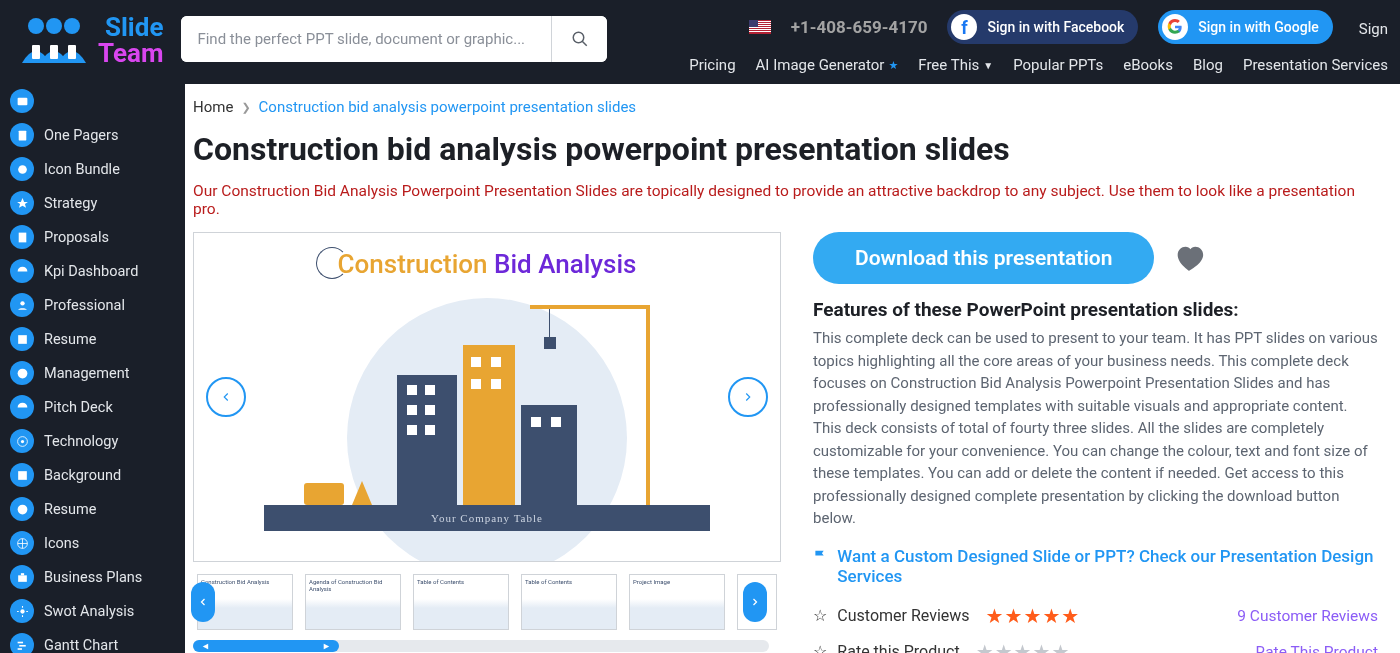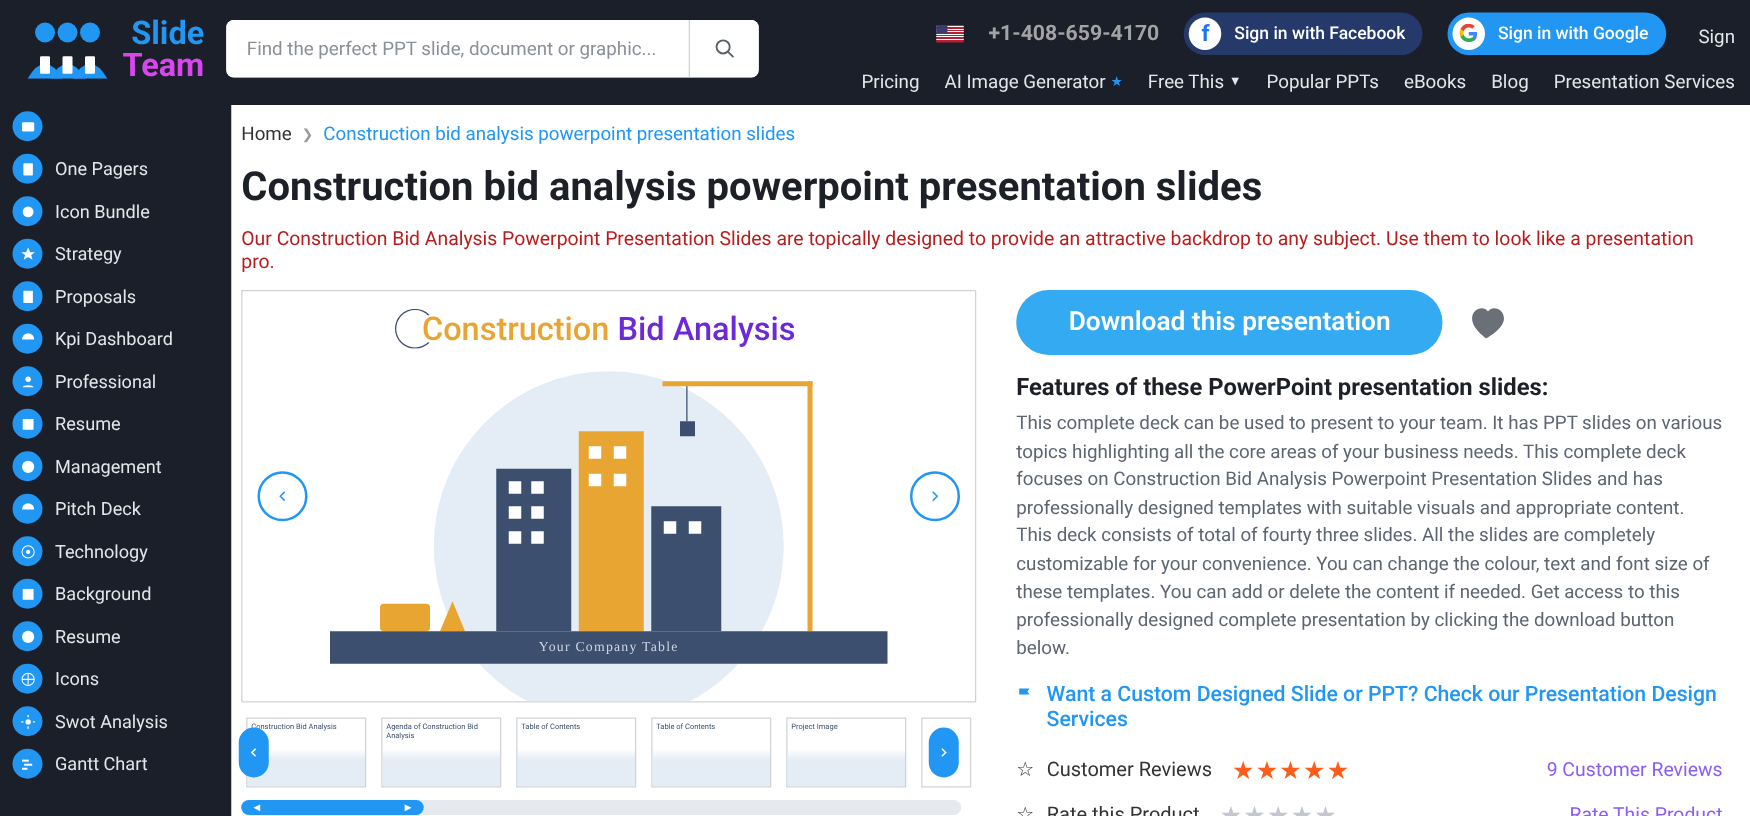--- a/index.html
+++ b/index.html
@@ -292,20 +292,29 @@
         <span>Resume</span>
       </div>
     <div class="sidebar-item">
         <span class="sidebar-icon">
           <svg viewBox="0 0 24 24">
             <circle cx="12" cy="12" r="9" fill="none" stroke="#fff" stroke-width="1.5"></circle>
             <path d="M3 12h18M12 3v18" stroke="#fff" stroke-width="1.5" fill="none"></path>
           </svg>
         </span>
         <span>Icons</span>
+      </div>
+    <div class="sidebar-item">
+        <span class="sidebar-icon">
+          <svg viewBox="0 0 24 24">
+            <rect x="4" y="8" width="16" height="12"></rect>
+            <rect x="9" y="4" width="6" height="4"></rect>
+          </svg>
+        </span>
+        <span>Business Plans</span>
       </div>
     <div class="sidebar-item">
         <span class="sidebar-icon">
           <svg viewBox="0 0 24 24">
             <circle cx="12" cy="12" r="4"></circle>
             <path d="M12 2v3M12 19v3M2 12h3M19 12h3" stroke="#fff" stroke-width="2"></path>
           </svg>
         </span>
         <span>Swot Analysis</span>
       </div>

